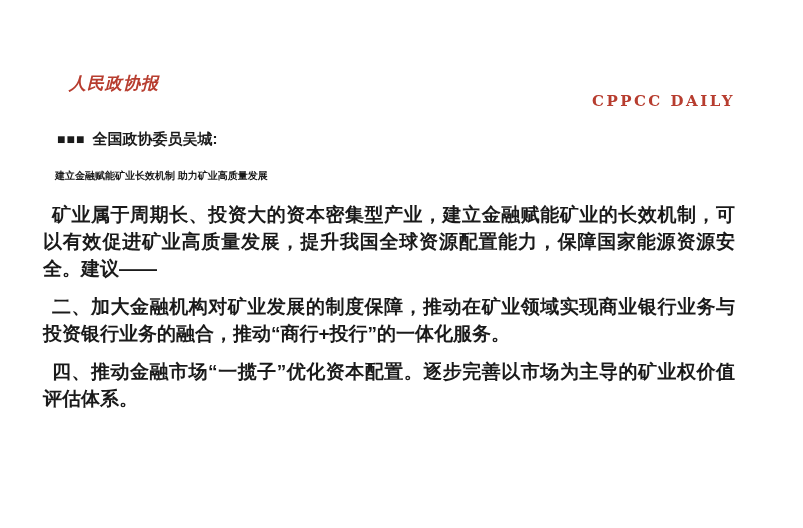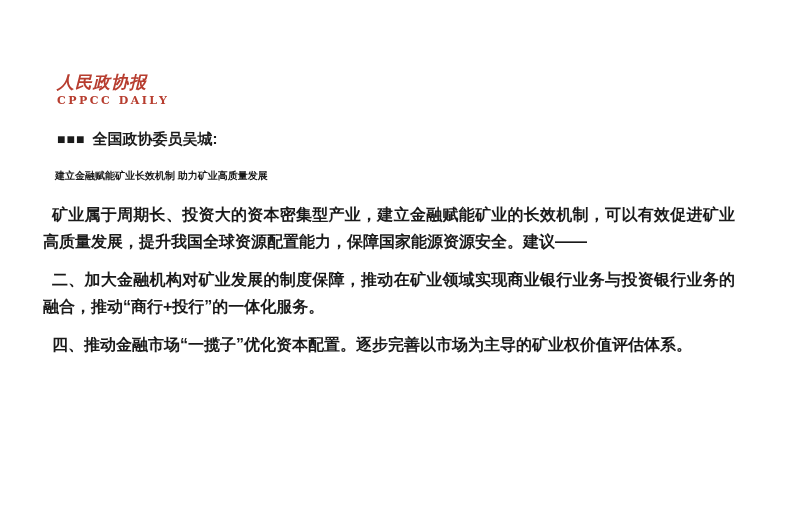--- a/index.html
+++ b/index.html
@@ -9,37 +9,38 @@
     overflow: hidden;
     font-family: "Liberation Sans", sans-serif;
     color: #1a1a1a;
   }
   .page {
     position: absolute;
     left: 43px; top: 74px;
     width: 692px;
   }
   .logo-cn {
-    margin-left: 14px;
+    margin-left: 26px;
     color: #b73d2f;
-    font-family: Liberation Mono, monospace;
+    font-family: Liberation Sans, sans-serif;
     font-weight: bold;
     font-style: italic;
     font-size: 17px;
     line-height: 20px;
     letter-spacing: 1px;
   }
   .logo-en {
     margin: 2px 0 0 14px;
     color: #b73d2f;
     font-family: "DejaVu Serif", serif;
     font-weight: bold;
-    font-size: 11px;
+    font-size: 15px;
     line-height: 10px;
     letter-spacing: 2.5px;
+    text-align: right;
   }
   .kicker {
     margin: 25px 0 0 14px;
     font-size: 15px;
     font-weight: bold;
     line-height: 16px;
     white-space: nowrap;
   }
   .kicker .squares {
     letter-spacing: 1px;
@@ -49,21 +50,21 @@
   .title {
     margin: 21px 0 0 12px;
     font-size: 10px;
     font-weight: bold;
     line-height: 16px;
     white-space: nowrap;
   }
   .body-para {
     margin-top: 11px;
     text-indent: 9px;
-    font-size: 16px;
+    font-size: 19px;
     font-weight: bold;
     line-height: 27px;
     text-align: justify;
   }
   .body-para.first { margin-top: 17px; }
 </style>
 </head>
 <body>
 
 <div class="page">

